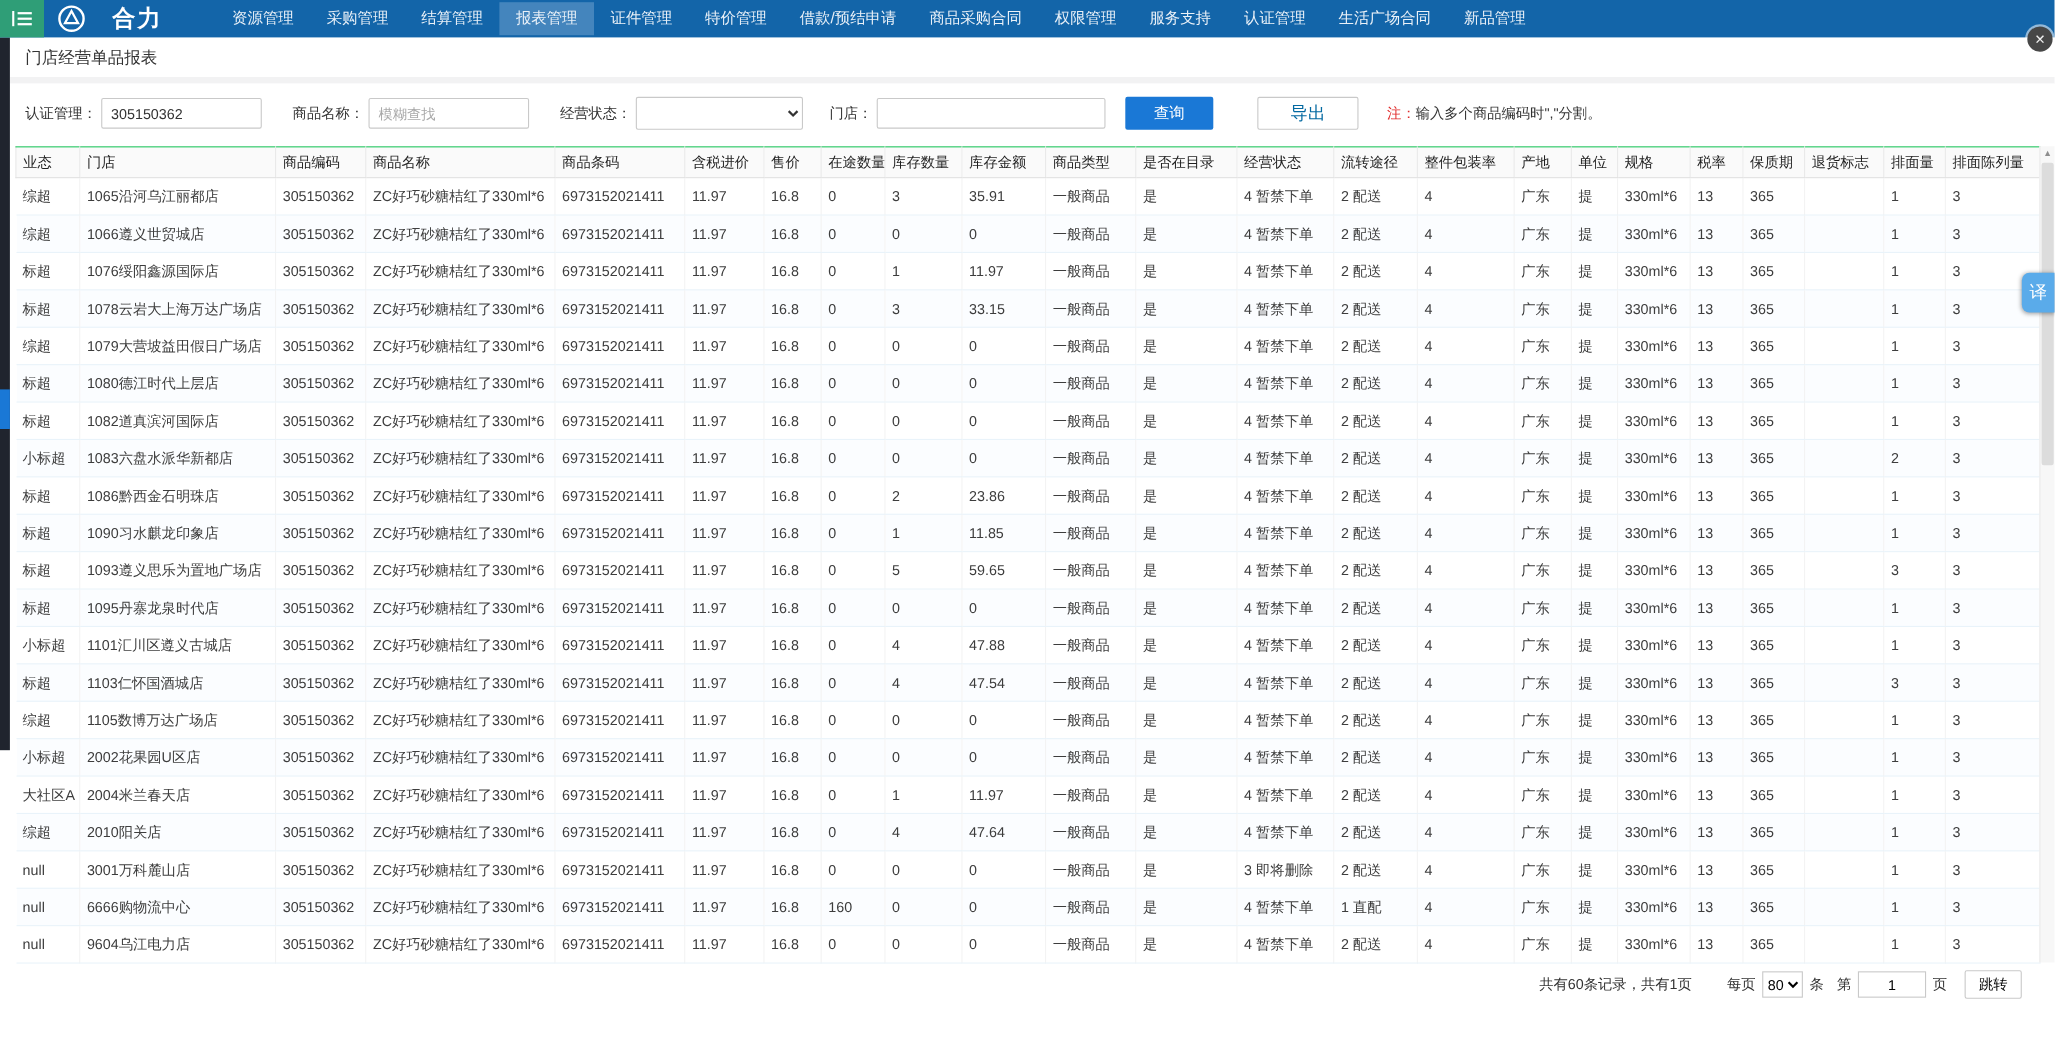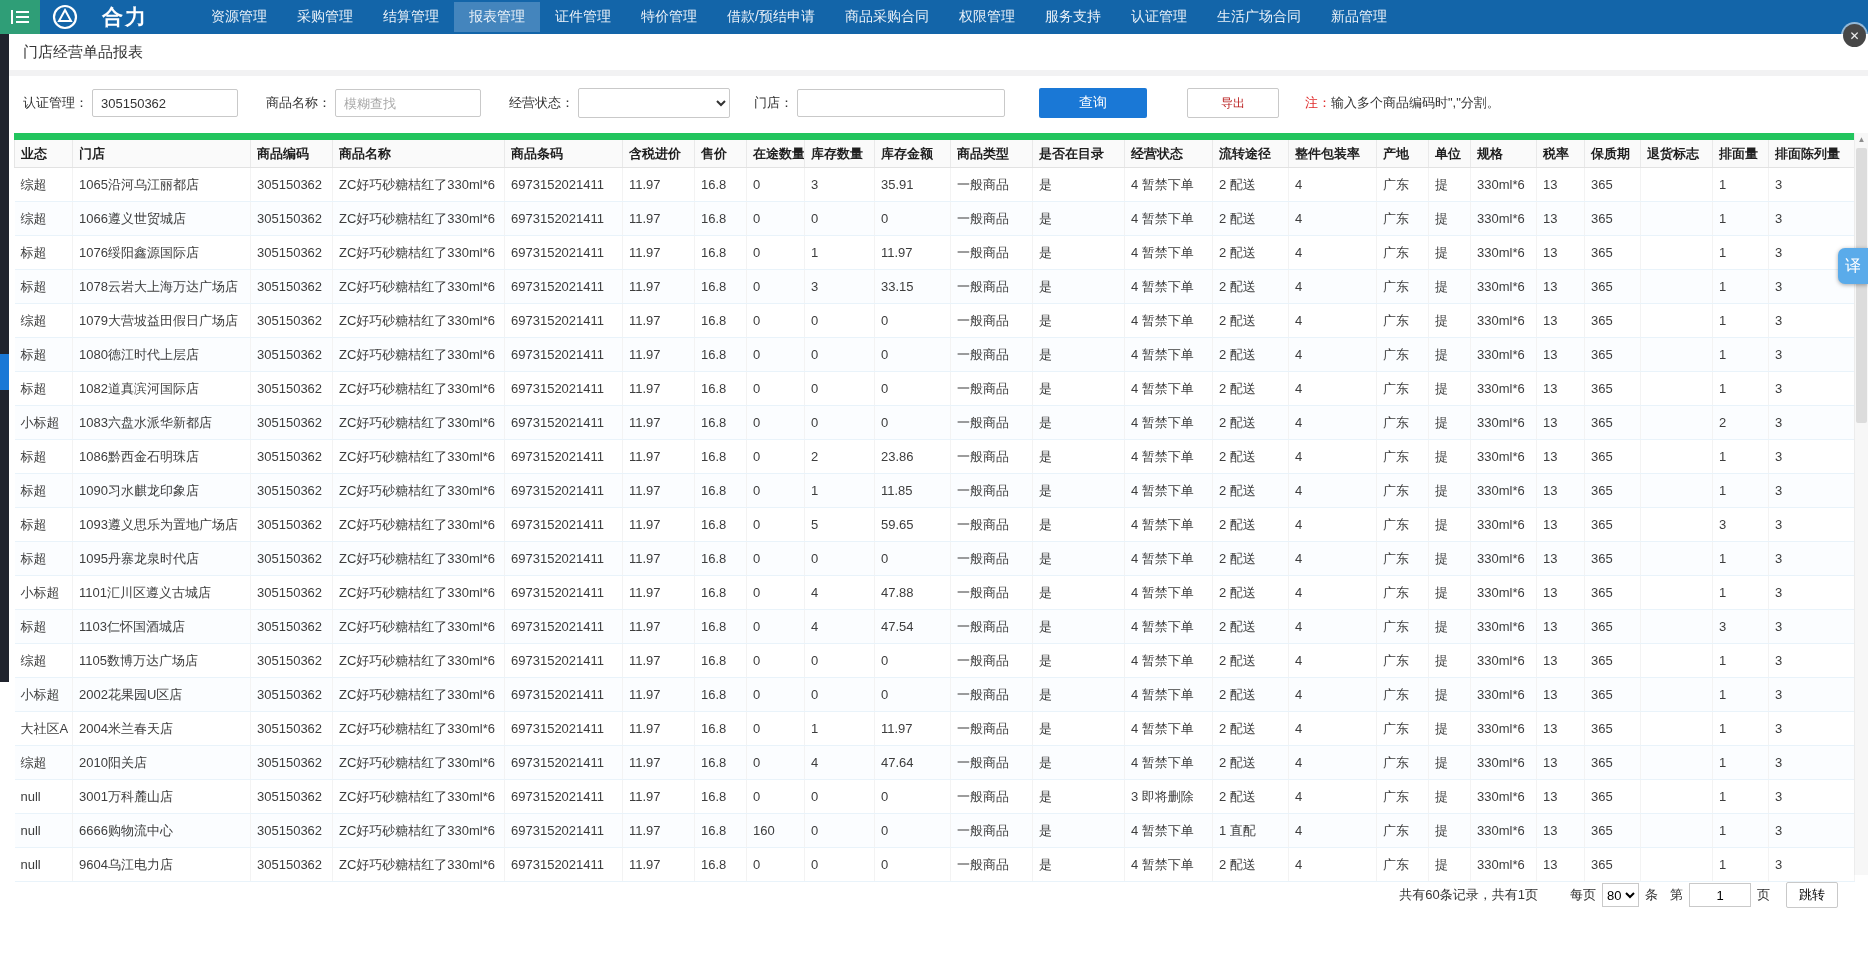--- a/index.html
+++ b/index.html
@@ -28,29 +28,29 @@
   .title-bar{position:absolute;top:34px;left:9px;right:0;height:36px;background:#fff;display:flex;align-items:center;padding-left:14px;font-size:15px;color:#333;}
   .gray-divider{position:absolute;top:70px;left:9px;right:0;height:6px;background:#f2f2f3;}
   .filter-bar{position:absolute;top:76px;left:9px;right:0;height:54px;background:#fff;display:flex;align-items:center;padding-left:14px;font-size:13px;color:#333;}
   .f-label{margin-right:4px;white-space:nowrap;}
   .txt{height:26px;border:1px solid #c9c9c9;border-radius:2px;padding:0 8px;font-size:13px;color:#333;background:#fff;}
   .txt::placeholder{color:#a9a9a9;}
   .w-code{width:128px;margin-right:28px;}
   .w-name{width:128px;margin-right:28px;}
   .w-status{width:152px;height:30px;margin-right:24px;}
   .w-store{width:190px;}
-  .btn-primary{width:108px;height:30px;background:#1a78d6;color:#fff;border:none;border-radius:2px;font-size:14px;margin-left:34px;cursor:pointer;}
-  .btn-plain{width:92px;height:30px;background:#fff;color:#b91c1c;border:1px solid #c9c9c9;border-radius:2px;font-size:12px;margin-left:40px;cursor:pointer;}
+  .btn-primary{width:80px;height:30px;background:#1a78d6;color:#fff;border:none;border-radius:2px;font-size:14px;margin-left:18px;cursor:pointer;}
+  .btn-plain{width:92px;height:30px;background:#fff;color:#0369a1;border:1px solid #c9c9c9;border-radius:2px;font-size:16px;margin-left:40px;cursor:pointer;}
   .note{margin-left:26px;font-size:13px;color:#333;white-space:nowrap;}
   .note .red{color:#e02a2a;}
 
   
   .table-area{position:absolute;top:133px;left:14px;}
   table{border-collapse:collapse;table-layout:fixed;width:1830px;font-size:13px;}
-  thead th{background:#fafafa;border-top:7px solid #22c55e;border-bottom:1px solid #e2e2e2;border-right:1px solid #e9e9e9;font-weight:700;color:#1f1f1f;height:27px;text-align:left;padding:0 6px;white-space:nowrap;overflow:hidden;}
+  thead th{background:#fafafa;border-top:1px solid #22c55e;border-bottom:1px solid #e2e2e2;border-right:1px solid #e9e9e9;font-weight:400;color:#1f1f1f;height:27px;text-align:left;padding:0 6px;white-space:nowrap;overflow:hidden;}
   thead th:first-child{border-left:1px solid #e6e6e6;}
   tbody td{height:33px;border-bottom:1px solid #e9f3fa;border-right:1px solid #f3f3f3;padding:0 6px;color:#3d3d3d;white-space:nowrap;overflow:hidden;background:#fff;}
   tbody tr:nth-child(even) td{background:#fbfdff;}
 
   
   .v-scrollbar{position:absolute;top:133px;right:0;width:13px;height:742px;background:#f7f7f7;border-left:1px solid #ececec;z-index:10;cursor:pointer;}
   .v-scrollbar .arrow{display:block;text-align:center;font-size:8px;color:#8d8d8d;line-height:14px;}
   .v-thumb{position:absolute;top:15px;left:1px;width:11px;height:275px;background:#dcdcdc;border-radius:2px;}
 
   

